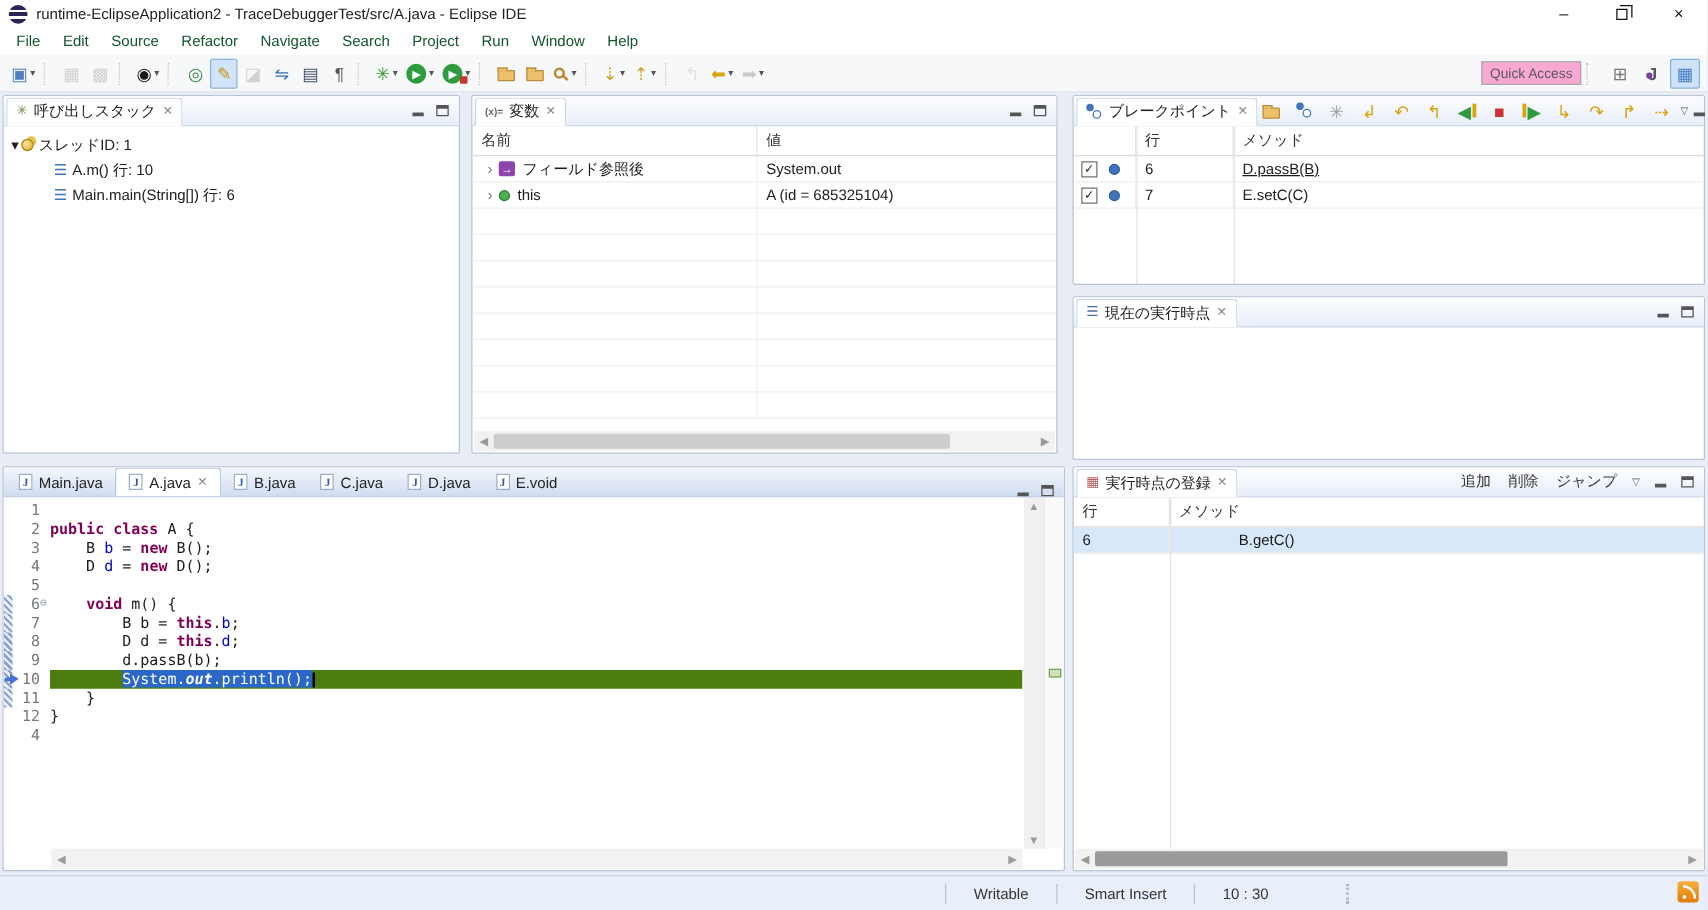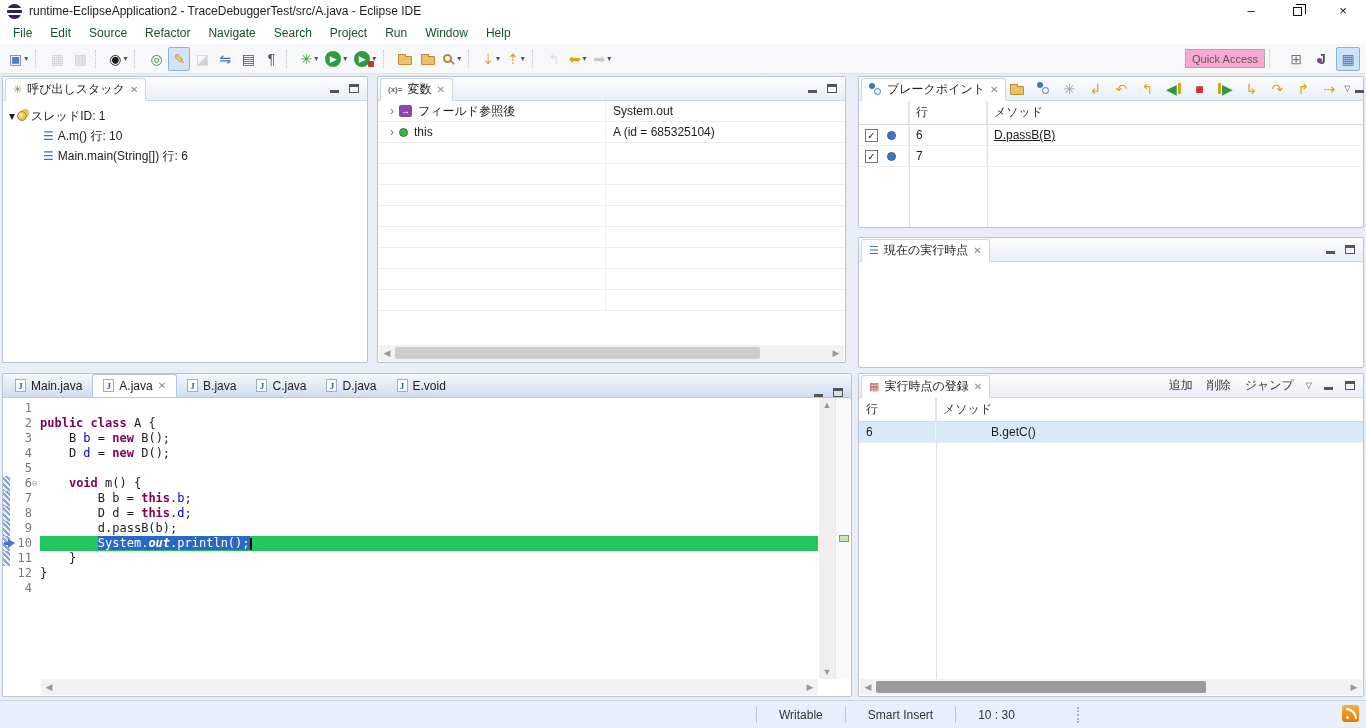--- a/index.html
+++ b/index.html
@@ -81,21 +81,21 @@
   .etab.active{background:#fff;border:1px solid #b9c7dd;border-bottom-color:#fff;border-radius:3px 3px 0 0}
   .jfile{width:11px;height:13px;background:#fff;border:1px solid #9aafc8;font-family:"Liberation Serif",serif;font-weight:bold;font-size:9px;line-height:12px;color:#2a5db0;text-align:center}
   .code-area{position:absolute;left:0;top:24px;right:33px;bottom:17px;overflow:hidden;font-family:"DejaVu Sans Mono",monospace;font-size:12px;line-height:15px;padding-top:3px;background:#fff}
   .cl{position:relative;height:15px;display:flex}
   .cl .g{flex:0 0 37px;display:flex;height:15px}
   .stripe{width:7px;height:15px}
   .stripe.on{background:repeating-linear-gradient(45deg,#8fa3d0 0 2px,#e9eef8 2px 4px)}
   .num{width:22px;text-align:right;color:#787878}
   .fold{width:8px;font-size:9px;color:#8a9ab0;line-height:15px}
   .cl .t{white-space:pre;flex:1 1 auto;height:15px}
-  .cl.current .t{background:#22c55e}
+  .cl.current .t{background:#4d7c0f}
   .k{color:#7f0055;font-weight:bold}
   .f{color:#0000c0}
   .sel{background:#2a67c8;color:#fff}
   .self{background:#2a67c8;color:#fff;font-weight:bold;font-style:italic}
   .caret{display:inline-block;width:2px;height:12px;background:#000;vertical-align:text-bottom}
   .ip{position:absolute;left:1px;top:3px;width:12px;height:9px}
   .ip:before{content:"";position:absolute;left:0;top:3px;width:5px;height:3px;background:#4a72d8}
   .ip:after{content:"";position:absolute;left:4px;top:0;width:0;height:0;border-left:7px solid #4a72d8;border-top:4px solid transparent;border-bottom:5px solid transparent}
   .ruler{position:absolute;right:0;top:24px;bottom:17px;width:16px;background:#fafafa;border-left:1px solid #e8e8e8}
   .marker-green{position:absolute;left:3px;width:10px;height:7px;background:#cfe3b8;border:1px solid #7aa35a}
@@ -280,20 +280,24 @@
       <span style="font-size:8px;font-weight:bold;color:#666">(x)=</span>
       <span>変数</span>
       <span class="vclose">✕</span>
     </div>
     <div class="pctl">
       <span class="pm-min"></span>
       <span class="pm-max"></span>
     </div>
   </div>
   <div id="variables-body" style="position:relative;height:222px">
+      <div class="ghead">
+        <span class="hc" style="width: 228px;">名前</span>
+        <span class="hc" style="flex: 1 1 0%; border-right: none;">値</span>
+      </div>
       <div class="grow">
         <span class="c" style="width: 228px;">
           <span class="exp">›</span>
           <span class="icn-fieldref">→</span>
           <span style="margin-left: 6px;">フィールド参照後</span>
         </span>
         <span class="c" style="flex: 1 1 0%; border-right: none;">System.out</span>
       </div>
       <div class="grow">
         <span class="c" style="width: 228px;">
@@ -410,20 +414,21 @@
         </span>
         <span class="c" style="width: 78px;">6</span>
         <span class="c" style="flex: 1 1 0%; border-right: none; text-decoration: underline;">D.passB(B)</span>
       </div>
       <div class="grow">
         <span class="c" style="width: 50px; padding-left: 0px;">
           <span class="cb">✓</span>
           <span class="bdot"></span>
         </span>
         <span class="c" style="width: 78px;">7</span>
+        <span class="c" style="flex: 1 1 0%; border-right: none;">E.setC(C)</span>
       </div>
       <span class="vline" style="left: 50px;"></span>
       <span class="vline" style="left: 128px;"></span>
     </div>
 </div>
 
 <div class="panel" id="current-exec">
   <div class="tabbar">
     <div class="vtab">
       <span class="ticon" style="color:#4a6fa5">☰</span>

